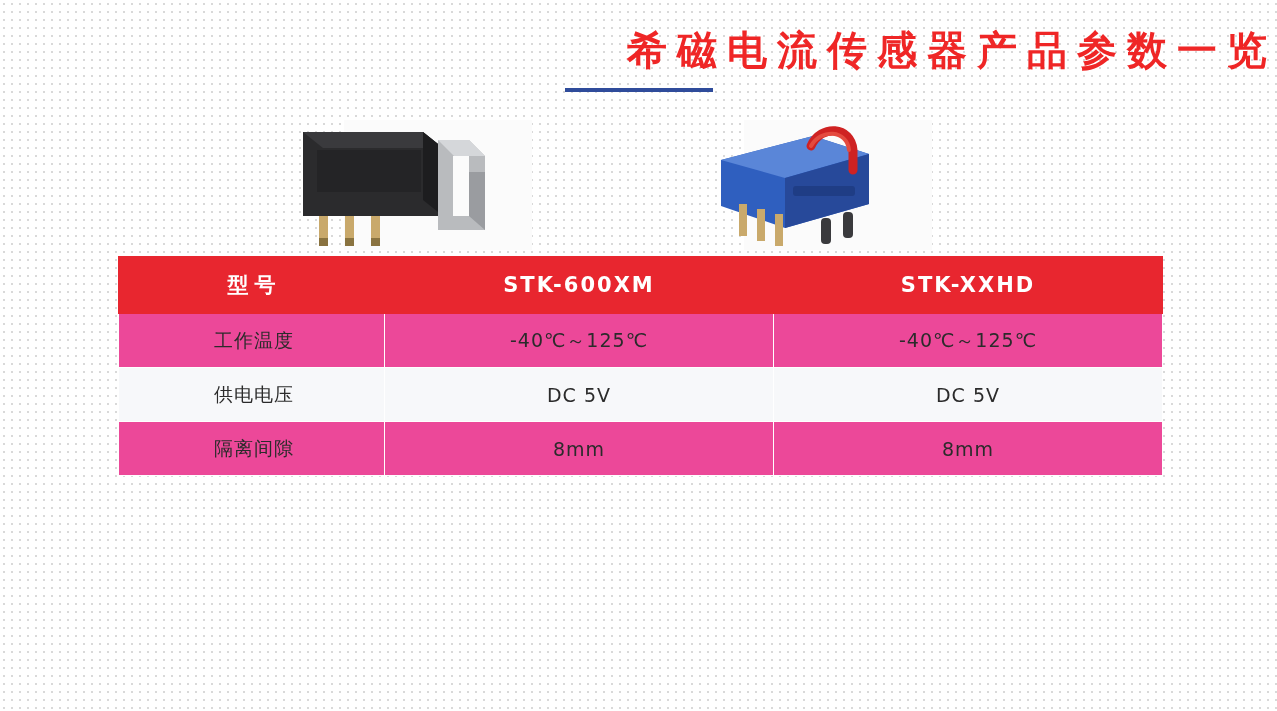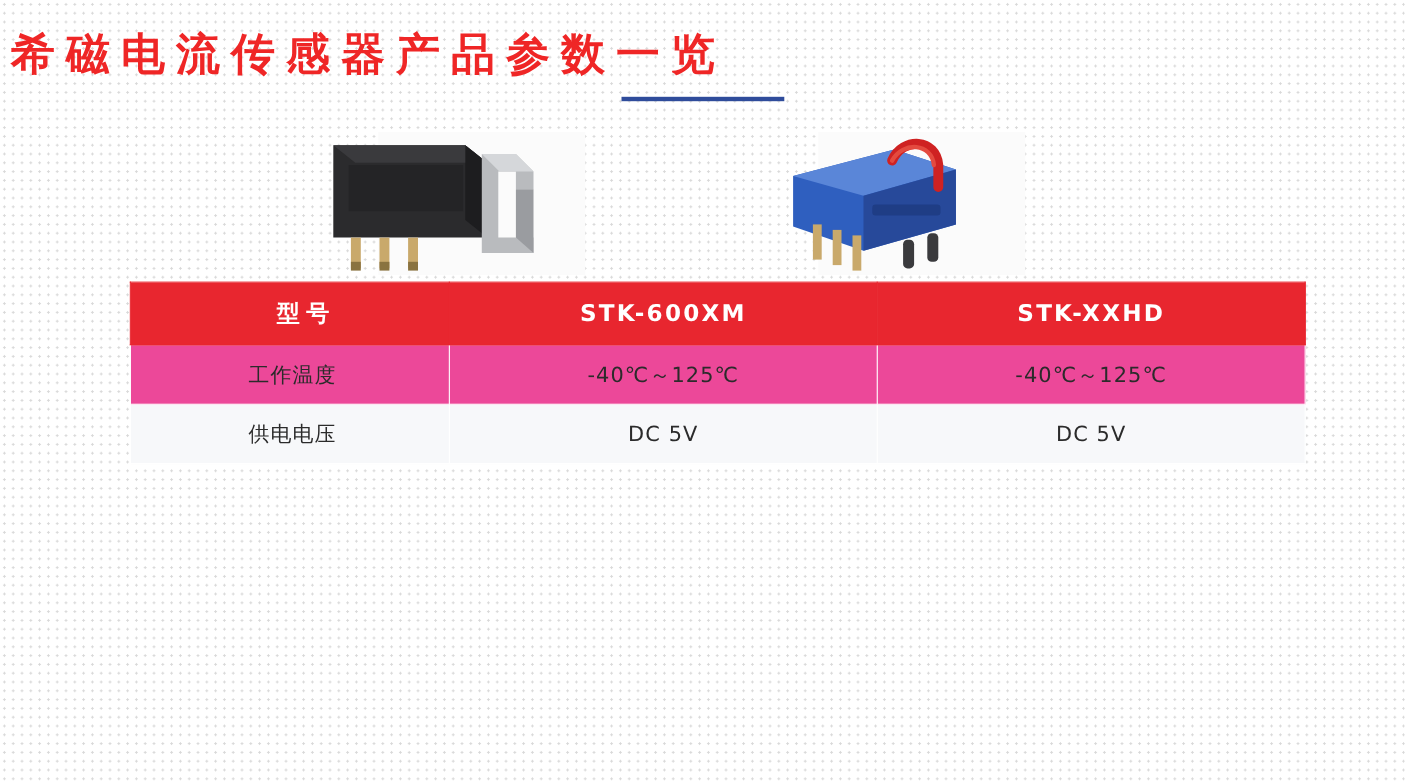--- a/index.html
+++ b/index.html
@@ -33,21 +33,21 @@
     left: 0; top: 0;
     width: 1277px;
     height: 711px;
   }
 
   .title-wrap {
     position: absolute;
     left: 0;
     top: 26px;
     width: 1277px;
-    text-align: left;
+    text-align: right;
   }
   .title {
     display: inline-block;
     font-size: 40px;
     font-weight: bold;
     color: #ef2626;
     letter-spacing: 10px;
     text-indent: 10px;
     font-family: "DejaVu Sans", "Liberation Sans", sans-serif;
     line-height: 1.2;
@@ -111,21 +111,21 @@
   }
   .table thead th {
     background: #e8262f;
     color: #ffffff;
     font-weight: bold;
     font-size: 21px;
     height: 56px;
     border-color: #e8262f;
     letter-spacing: 2px;
   }
-  .table thead th.col-label { letter-spacing: 6px; text-indent: 6px; padding-left: 24px; }
+  .table thead th.col-label { letter-spacing: 6px; text-indent: 6px; }
   .table tbody td {
     background: #ec4899;
   }
   .table tbody tr:nth-child(even) td {
     background: #f7f8fa;
   }
   .col-0 { width: 265px; }
   .col-1 { width: 388px; }
   .col-2 { width: 388px; }
 
@@ -208,16 +208,21 @@
       <tr>
         <td class="col-0 row-label">工作温度</td>
         <td class="col-1">-40℃～125℃</td>
         <td class="col-2">-40℃～125℃</td>
       </tr>
       <tr>
         <td class="col-0 row-label">供电电压</td>
         <td class="col-1">DC 5V</td>
         <td class="col-2">DC 5V</td>
       </tr>
+      <tr>
+        <td class="col-0 row-label">隔离间隙</td>
+        <td class="col-1">8mm</td>
+        <td class="col-2">8mm</td>
+      </tr>
     </tbody>
   </table>
 
 </div>
 
 </body></html>

